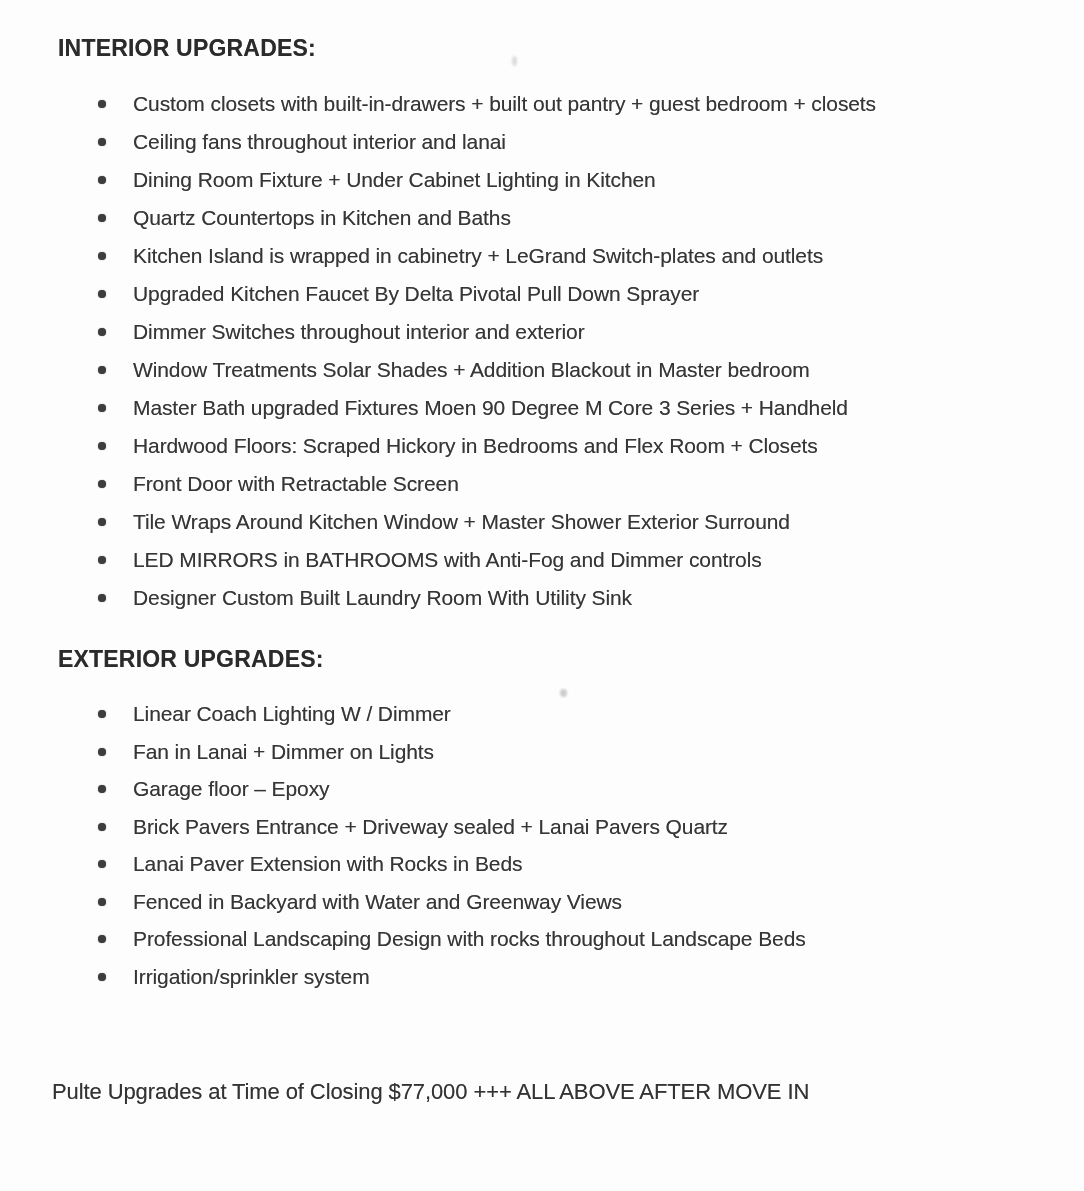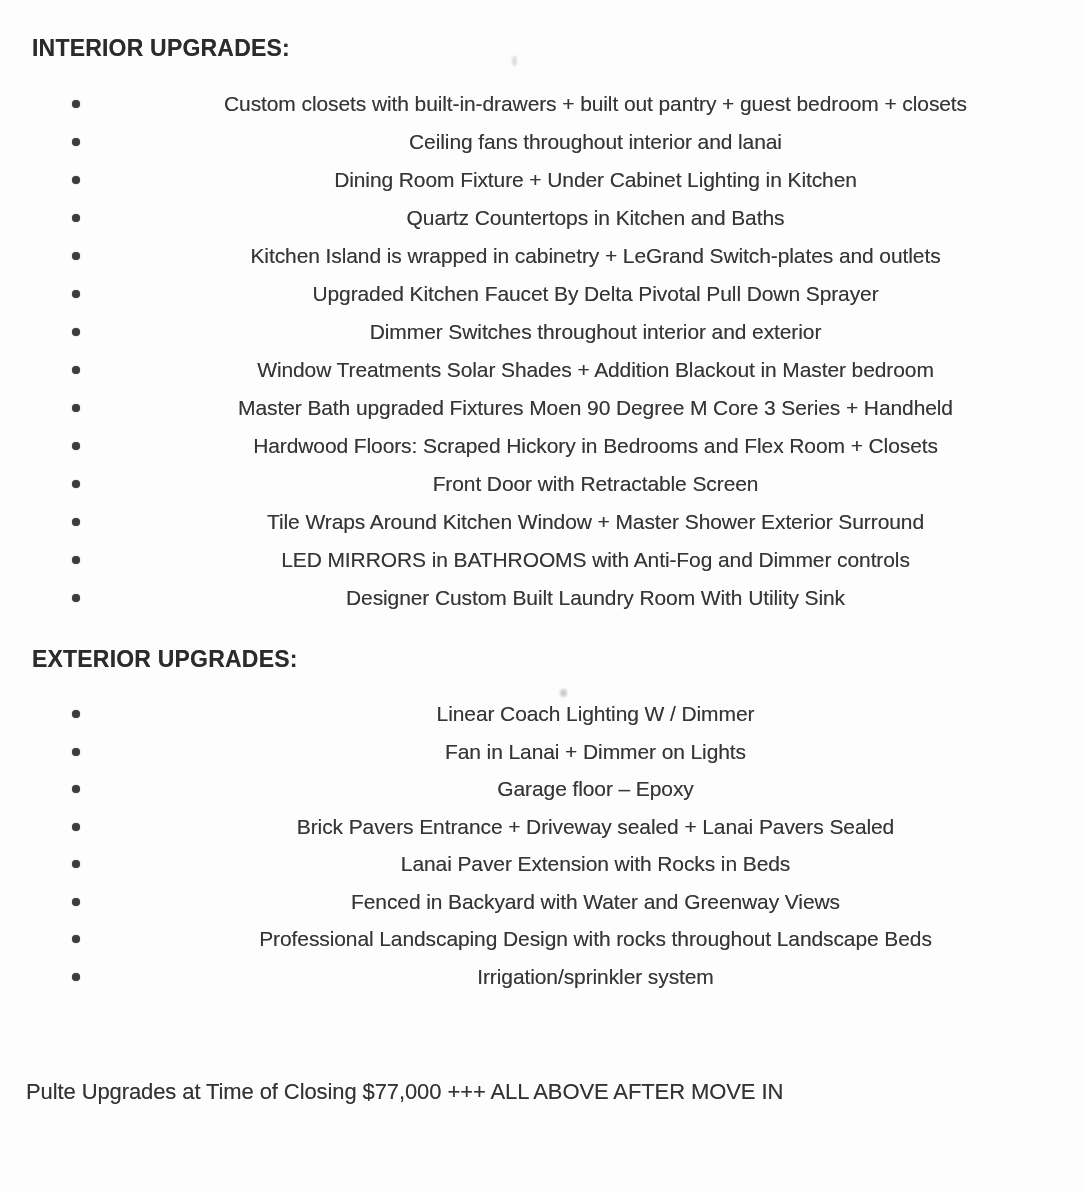--- a/index.html
+++ b/index.html
@@ -9,21 +9,21 @@
   }
   .page {
     position: relative;
     width: 1084px;
     height: 1191px;
     background: #fdfdfd;
     overflow: hidden;
     font-family: "Liberation Sans", sans-serif;
     color: #363636;
     box-sizing: border-box;
-    padding: 36px 0 0 32px;
+    padding: 36px 0 0 58px;
   }
   
   .page h2, .page li, .page p {
     text-shadow: 0 0 0.6px rgba(70,70,70,0.55);
   }
   h2.section-heading {
     margin: 0;
     font-size: 23px;
     line-height: 24px;
     font-weight: 700;
@@ -42,21 +42,20 @@
   }
   ul.upgrade-list.exterior-list {
     margin-top: 24px;
   }
   ul.upgrade-list li {
     position: relative;
     padding-left: 75px;
     height: 38px;
     line-height: 38px;
     white-space: nowrap;
-    text-align: center;
   }
   ul.upgrade-list.exterior-list li {
     height: 37.5px;
     line-height: 37.5px;
   }
   ul.upgrade-list li::before {
     content: "";
     position: absolute;
     left: 40px;
     top: 15px;
@@ -120,21 +119,21 @@
     <li>LED MIRRORS in BATHROOMS with Anti-Fog and Dimmer controls</li>
     <li>Designer Custom Built Laundry Room With Utility Sink</li>
   </ul>
 
   <h2 class="section-heading exterior">EXTERIOR UPGRADES:</h2>
 
   <ul class="upgrade-list exterior-list">
     <li>Linear Coach Lighting W / Dimmer</li>
     <li>Fan in Lanai + Dimmer on Lights</li>
     <li>Garage floor – Epoxy</li>
-    <li>Brick Pavers Entrance + Driveway sealed + Lanai Pavers Sealed</li>
+    <li>Brick Pavers Entrance + Driveway sealed + Lanai Pavers Quartz</li>
     <li>Lanai Paver Extension with Rocks in Beds</li>
     <li>Fenced in Backyard with Water and Greenway Views</li>
     <li>Professional Landscaping Design with rocks throughout Landscape Beds</li>
     <li>Irrigation/sprinkler system</li>
   </ul>
 
   <p class="closing-note">Pulte Upgrades at Time of Closing $77,000 +++ ALL ABOVE AFTER MOVE IN</p>
 
   <span class="speck s1"></span>
   <span class="speck s2"></span>

